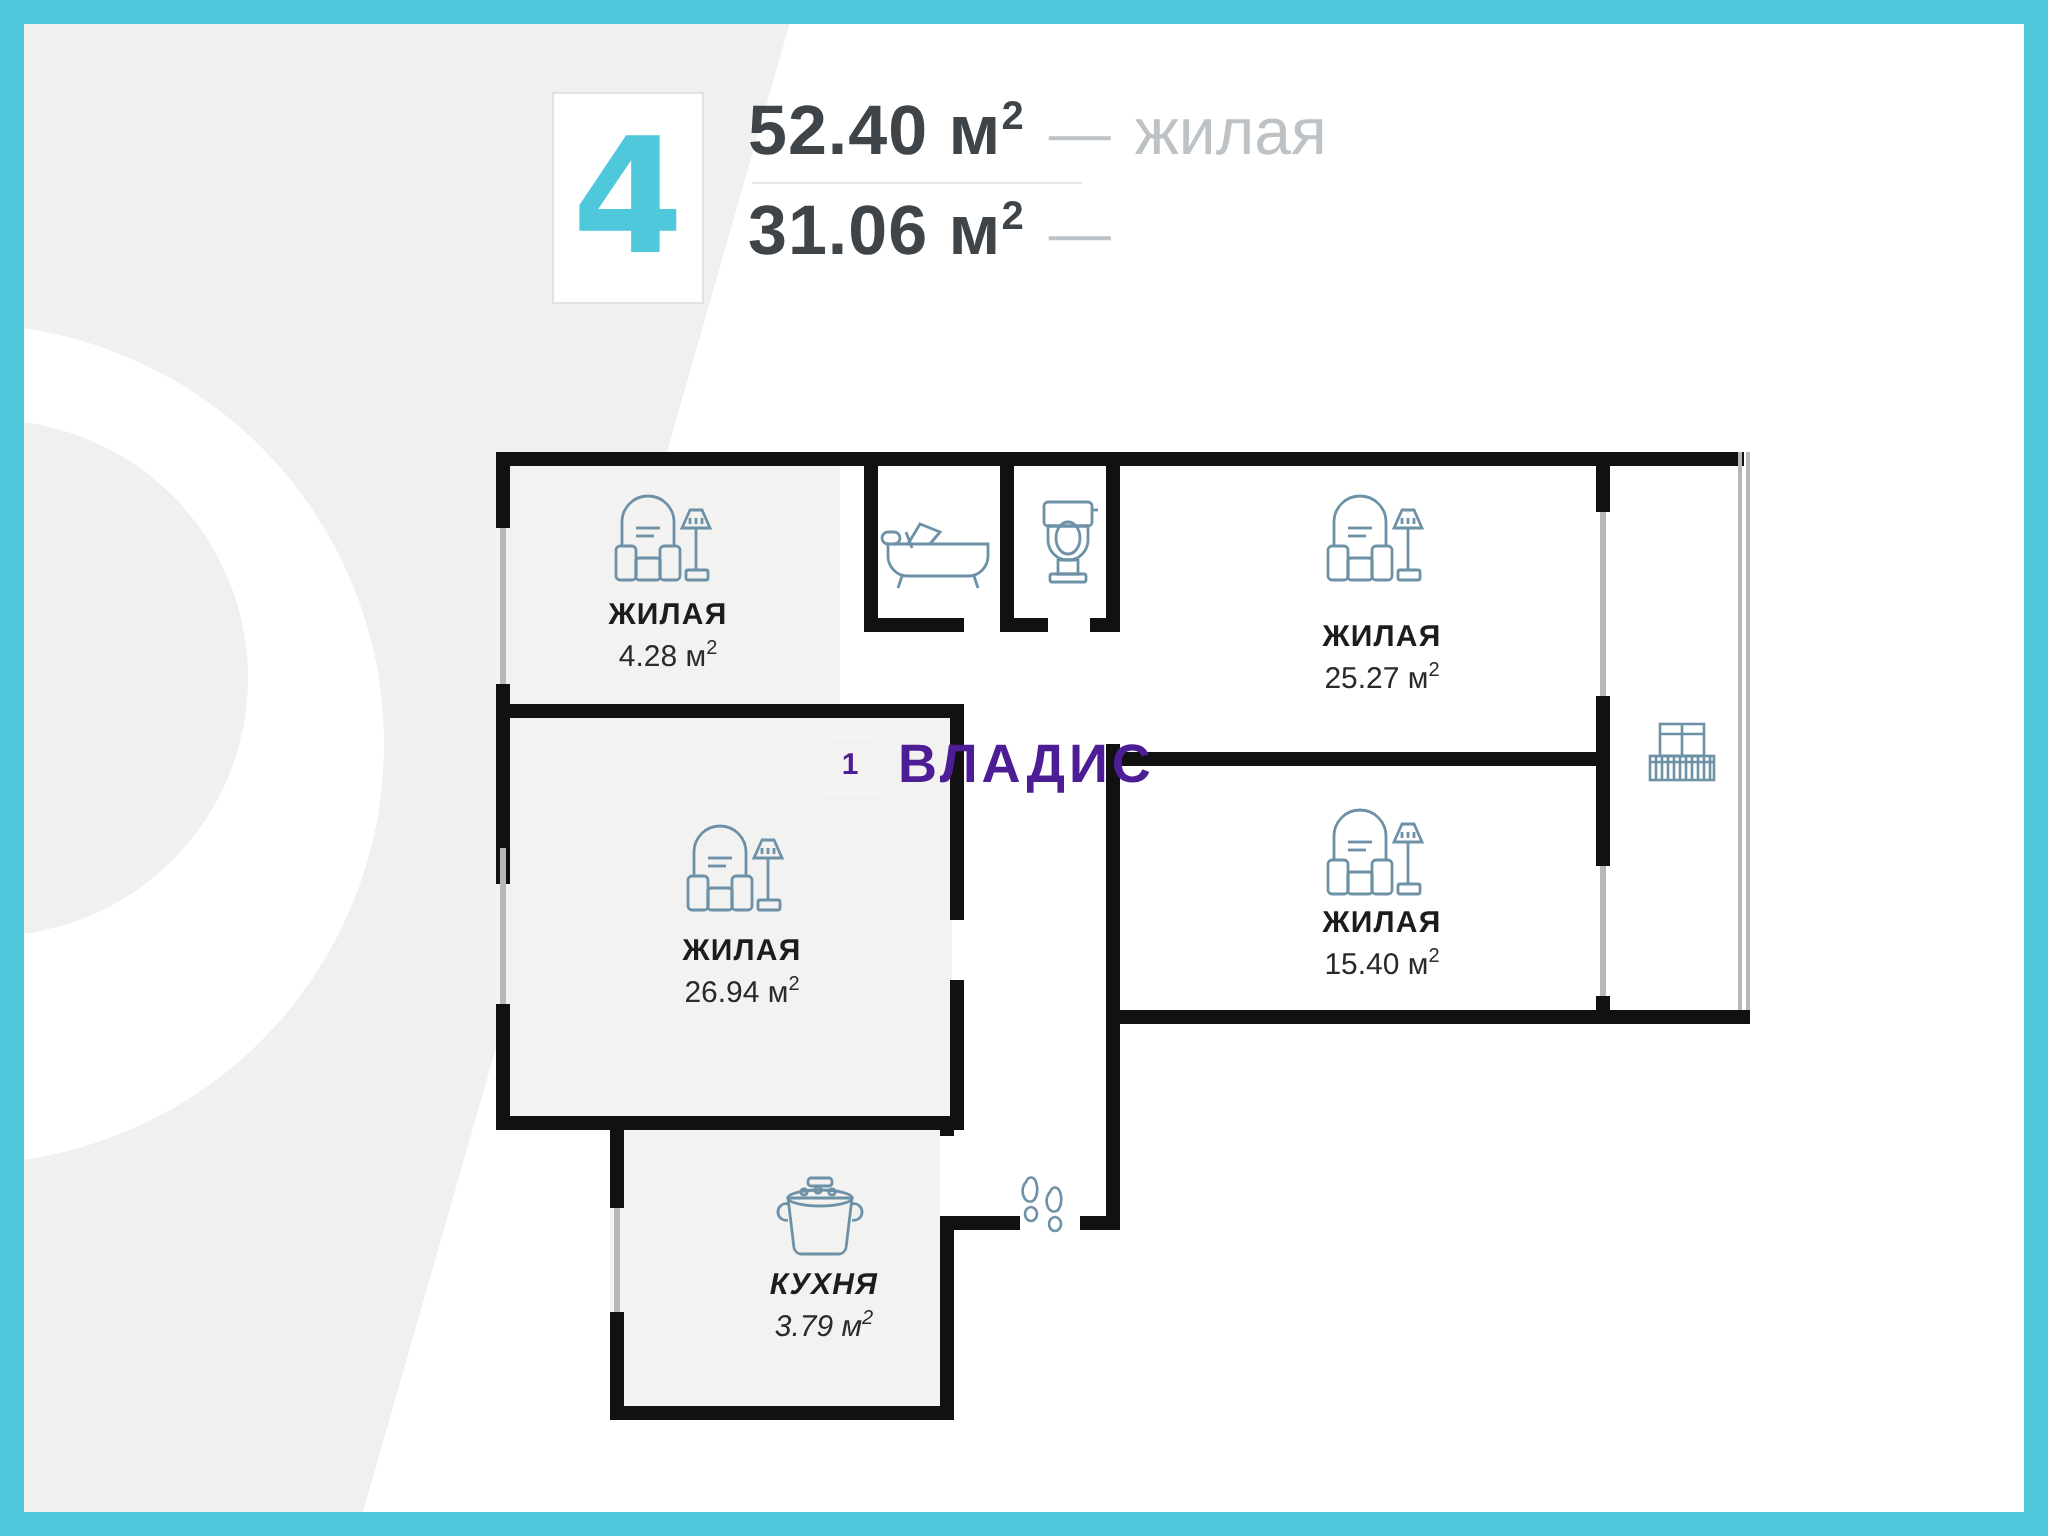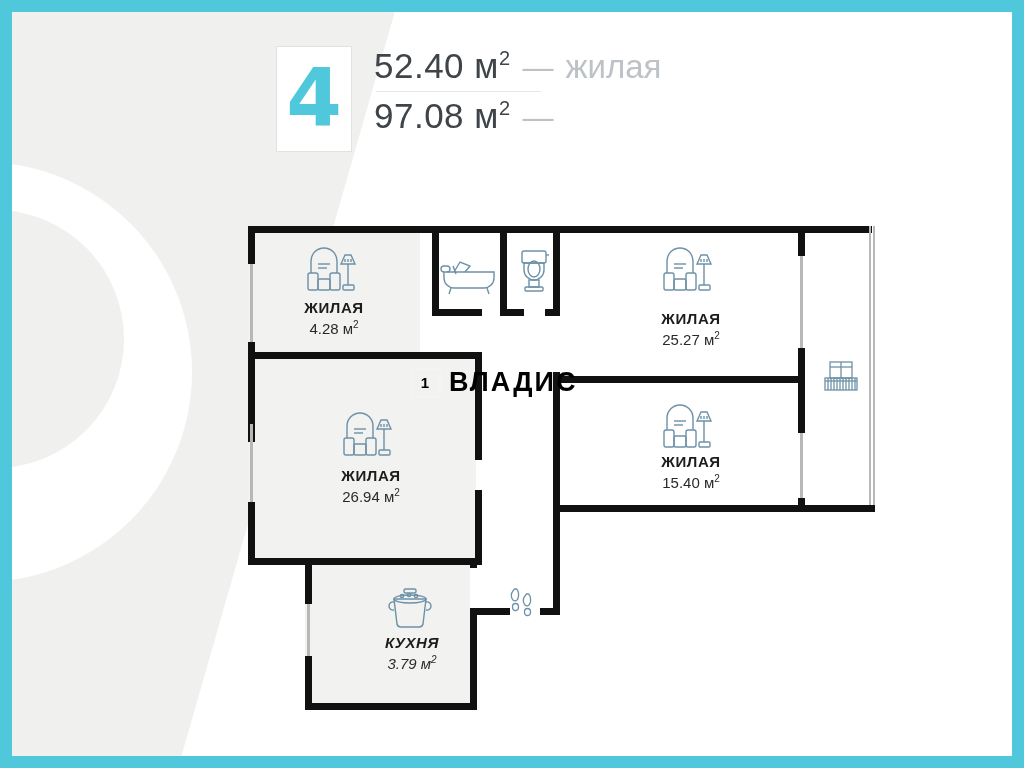--- a/index.html
+++ b/index.html
@@ -36,21 +36,21 @@
   .header{position:absolute;left:264px;top:34px;display:flex;align-items:flex-start;}
   .badge{
     width:74px;height:104px;border:1px solid #e2e2e2;background:#fff;
     display:flex;align-items:center;justify-content:center;
     font-size:80px;font-weight:700;color:#4FC8DC;line-height:1;
     font-family:"DejaVu Sans",sans-serif;
   }
   .areas{margin-left:22px;}
   .area-row{display:flex;align-items:baseline;white-space:nowrap;}
   .area-val{
-    font-size:35px;color:#3f4449;font-weight:400;letter-spacing:.5px;
+    font-size:35px;color:#3f4449;font-weight:700;letter-spacing:.5px;
     font-family:"Liberation Sans",sans-serif;
   }
   .area-val sup{font-size:20px;vertical-align:super;}
   .area-dash{font-size:31px;color:#bdc2c6;margin:0 12px;}
   .area-kind{font-size:33px;color:#bdc2c6;}
   .area-sep{height:1px;background:#e6e6e6;width:165px;margin:5px 0 4px 2px;}
 
   
   .plan{position:absolute;left:0;top:0;width:1000px;height:744px;}
   .wall{position:absolute;background:#111111;}
@@ -60,21 +60,21 @@
   .label{position:absolute;text-align:center;color:#1c1c1c;}
   .label .nm{font-size:15px;font-weight:700;letter-spacing:.6px;line-height:1.15;}
   .label .ar{font-size:15px;font-weight:400;color:#2a2a2a;margin-top:3px;}
   .label .ar sup{font-size:10px;}
 
   .ico{position:absolute;color:#6d91a6;}
   .ico svg{display:block;}
 
   .wm{
     position:absolute;left:399px;top:355px;
-    font-size:27px;font-weight:700;color:#000000;letter-spacing:2px;
+    font-size:27px;font-weight:700;color:#4c1d95;letter-spacing:2px;
     display:flex;align-items:center;gap:8px;user-select:none;
   }
   .wm-box{
     width:26px;height:26px;border:2px solid #f4f4f3;border-radius:3px;
     display:flex;align-items:center;justify-content:center;font-size:15px;
   }
 </style>
 </head>
 <body>
 
@@ -88,21 +88,21 @@
     <div class="header">
       <div class="badge">4</div>
       <div class="areas">
         <div class="area-row">
           <span class="area-val"><span>52.40 м</span><sup>2</sup></span>
           <span class="area-dash">—</span>
           <span class="area-kind">жилая</span>
         </div>
         <div class="area-sep"></div>
         <div class="area-row">
-          <span class="area-val"><span>97.08 м</span><sup>2</sup></span>
+          <span class="area-val"><span>31.06 м</span><sup>2</sup></span>
           <span class="area-dash">—</span>
         </div>
       </div>
     </div>
 
     <div class="plan">
 
       <div class="roomfill" style="left:236px;top:214px;width:172px;height:126px;"></div>
       <div class="roomfill" style="left:236px;top:346px;width:228px;height:200px;"></div>
       <div class="roomfill" style="left:293px;top:552px;width:165px;height:145px;"></div>

